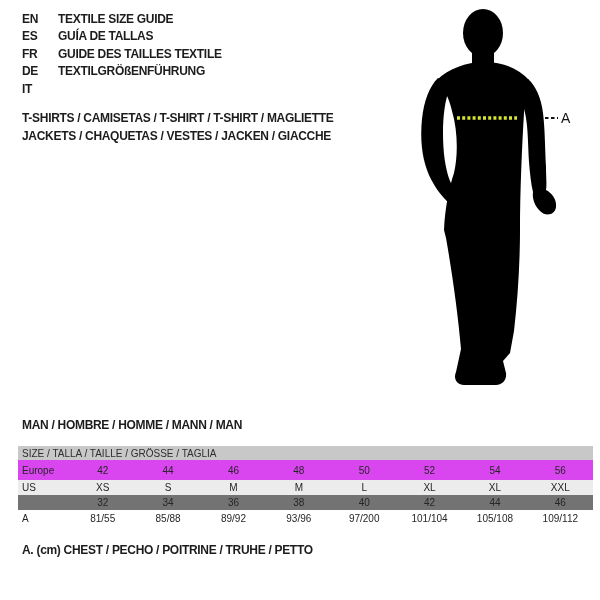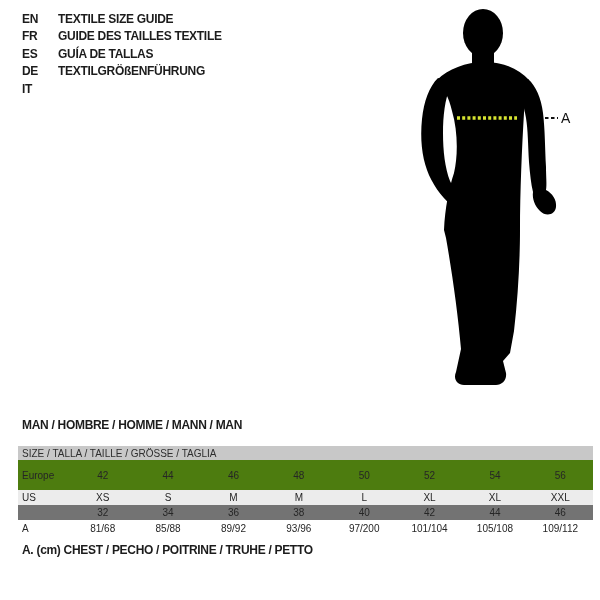--- a/index.html
+++ b/index.html
@@ -20,55 +20,59 @@
   .figure text { font-family: "Liberation Sans", sans-serif; font-size: 14px; fill: #111; }
 
   
   .section-title { position: absolute; left: 22px; top: 418px; font-weight: 700; font-size: 12px; letter-spacing: -0.3px; }
 
   
   .size-table { position: absolute; left: 18px; top: 446px; width: 575px; border-collapse: collapse; table-layout: fixed; font-size: 10px; color: #262626; }
   .size-table td { padding: 0; text-align: center; vertical-align: middle; height: 15px; white-space: nowrap; }
   .size-table tr.thead td { background: #c8c8c8; text-align: left; padding-left: 4px; height: 14px; color: #2e2e2e; }
   .size-table td.rowlabel { text-align: left; padding-left: 4px; }
-  .size-table tr.rE td { background: #4d7c0f; height: 30px; }
+  .size-table tr.rE td { background: #d946ef; height: 20px; }
   .size-table tr.rU td { background: #ececec; height: 15px; }
   .size-table tr.rN td { background: #737373; height: 15px; }
   .size-table tr.rA td { background: #ffffff; height: 17px; }
 
   
   .footnote { position: absolute; left: 22px; top: 543px; font-weight: 700; font-size: 12px; letter-spacing: -0.3px; text-align: center; }
 </style>
 </head>
 <body>
 
 <div class="page">
 
   <div class="lang-block">
     <div class="lang-row">
       <span class="lang-code">EN</span>
       <span class="lang-label">TEXTILE SIZE GUIDE</span>
     </div>
     <div class="lang-row">
+      <span class="lang-code">ES</span>
+      <span class="lang-label">GUÍA DE TALLAS</span>
+    </div>
+    <div class="lang-row">
       <span class="lang-code">FR</span>
       <span class="lang-label">GUIDE DES TAILLES TEXTILE</span>
-    </div>
-    <div class="lang-row">
-      <span class="lang-code">ES</span>
-      <span class="lang-label">GUÍA DE TALLAS</span>
     </div>
     <div class="lang-row">
       <span class="lang-code">DE</span>
       <span class="lang-label">TEXTILGRÖßENFÜHRUNG</span>
     </div>
     <div class="lang-row">
       <span class="lang-code">IT</span>
     </div>
   </div>
 
+  <div class="garment-block">
+    <div>T-SHIRTS / CAMISETAS / T-SHIRT / T-SHIRT / MAGLIETTE</div>
+    <div>JACKETS / CHAQUETAS / VESTES / JACKEN / GIACCHE</div>
+  </div>
 
   <svg class="figure" viewBox="0 0 200 400" xmlns="http://www.w3.org/2000/svg">
 
     <ellipse cx="83" cy="33" rx="20" ry="24" fill="#000000"></ellipse>
 
     <rect x="72" y="44" width="22" height="20" fill="#000000"></rect>
 
     <path d="M37,80 C48,69 66,62 84,62 C104,62 119,69 129,80 C127,92 125,103 124,113 C122,146 120,192 120,230 L44,230 C45,208 49,188 54,173 C58,156 58,131 52,111 C49,97 43,87 37,80 Z" fill="#000000"></path>
 
     <path d="M38,78 C29,87 24,101 22,119 C20,139 22,156 27,170 C32,184 41,196 51,205 C56,210 61,214 65,216 L67,208 C61,201 55,191 50,181 C45,168 43,151 43,133 C43,116 45,99 50,88 C47,83 42,79 38,78 Z" fill="#000000"></path>
@@ -130,21 +134,21 @@
       <td>34</td>
       <td>36</td>
       <td>38</td>
       <td>40</td>
       <td>42</td>
       <td>44</td>
       <td>46</td>
     </tr>
     <tr class="rA">
       <td class="rowlabel">A</td>
-      <td>81/68</td>
+      <td>81/55</td>
       <td>85/88</td>
       <td>89/92</td>
       <td>93/96</td>
       <td>97/200</td>
       <td>101/104</td>
       <td>105/108</td>
       <td>109/112</td>
     </tr>
   </tbody>
     </table>

